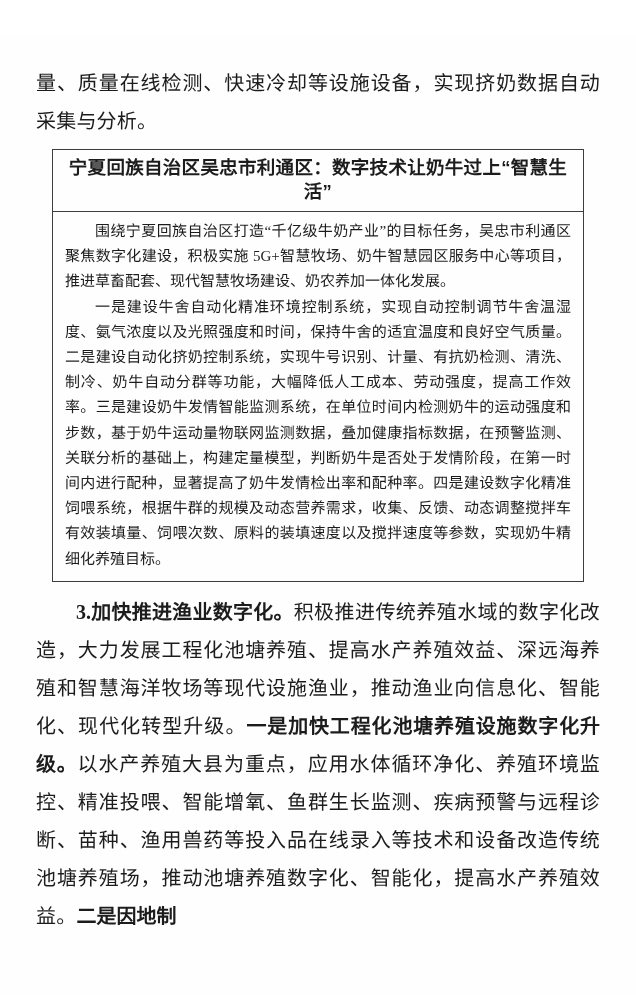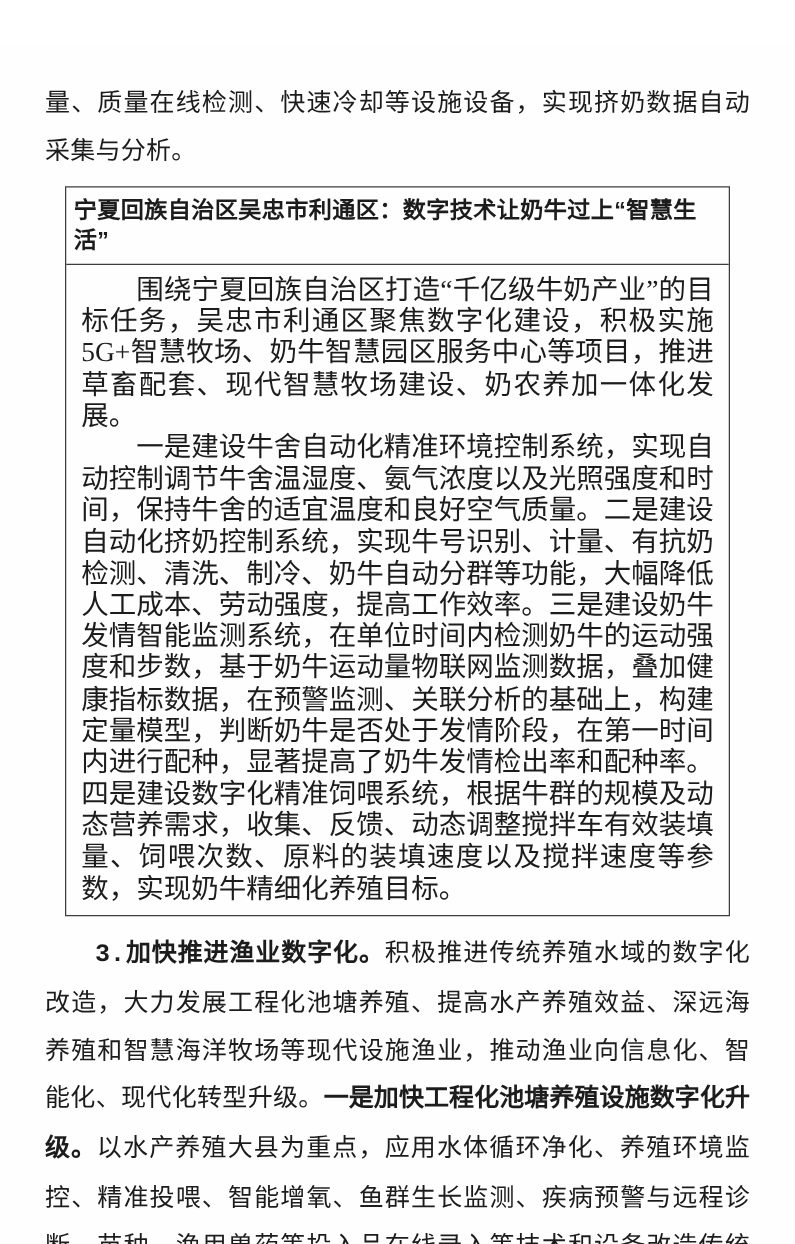--- a/index.html
+++ b/index.html
@@ -31,44 +31,45 @@
     text-indent: 0;
   }
   .case-box {
     margin: 9px 16px 0 16px;
     border: 1.6px solid #3d3d3d;
   }
   .case-box-title {
     margin: 0;
     padding: 6px 6px 7px 6px;
     border-bottom: 1.6px solid #3d3d3d;
+    text-align: center;
     font-weight: 700;
     font-size: 18.5px;
     line-height: 24px;
     font-family: "Liberation Sans", "DejaVu Sans", sans-serif;
     letter-spacing: 0.3px;
   }
   .case-box-body {
     padding: 7px 12px 9px 12px;
-    font-size: 22px;
+    font-size: 15px;
     line-height: 25.2px;
     text-align: justify;
     text-justify: inter-ideograph;
   }
   .case-box-body p {
     margin: 0;
     text-indent: 2em;
   }
   .main-para {
     margin: 11px 0 0 0;
     text-indent: 2em;
   }
   .seg-bold {
     font-weight: 700;
-    font-family: Liberation Mono, monospace;
+    font-family: Liberation Serif, serif;
     letter-spacing: 0;
   }
   .page-number {
     position: absolute;
     left: 0;
     right: 0;
     bottom: 22px;
     text-align: center;
     font-size: 17px;
     color: #26262e;

